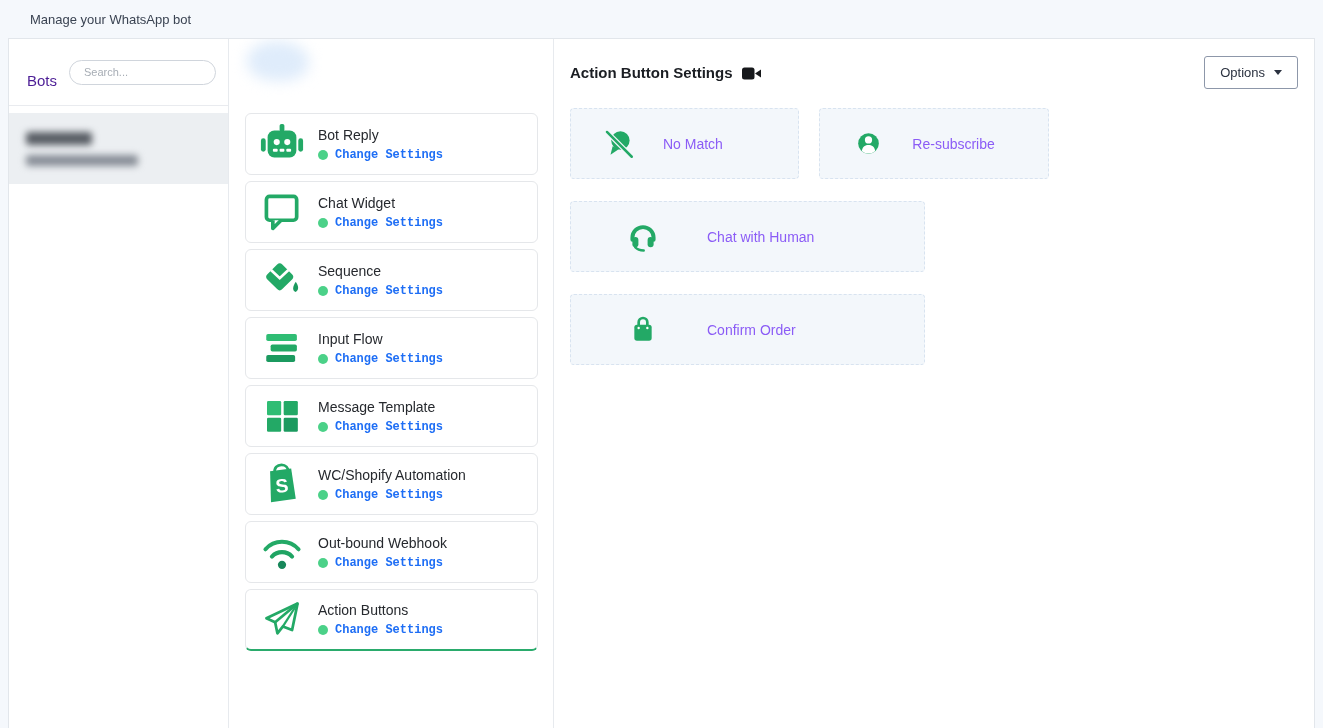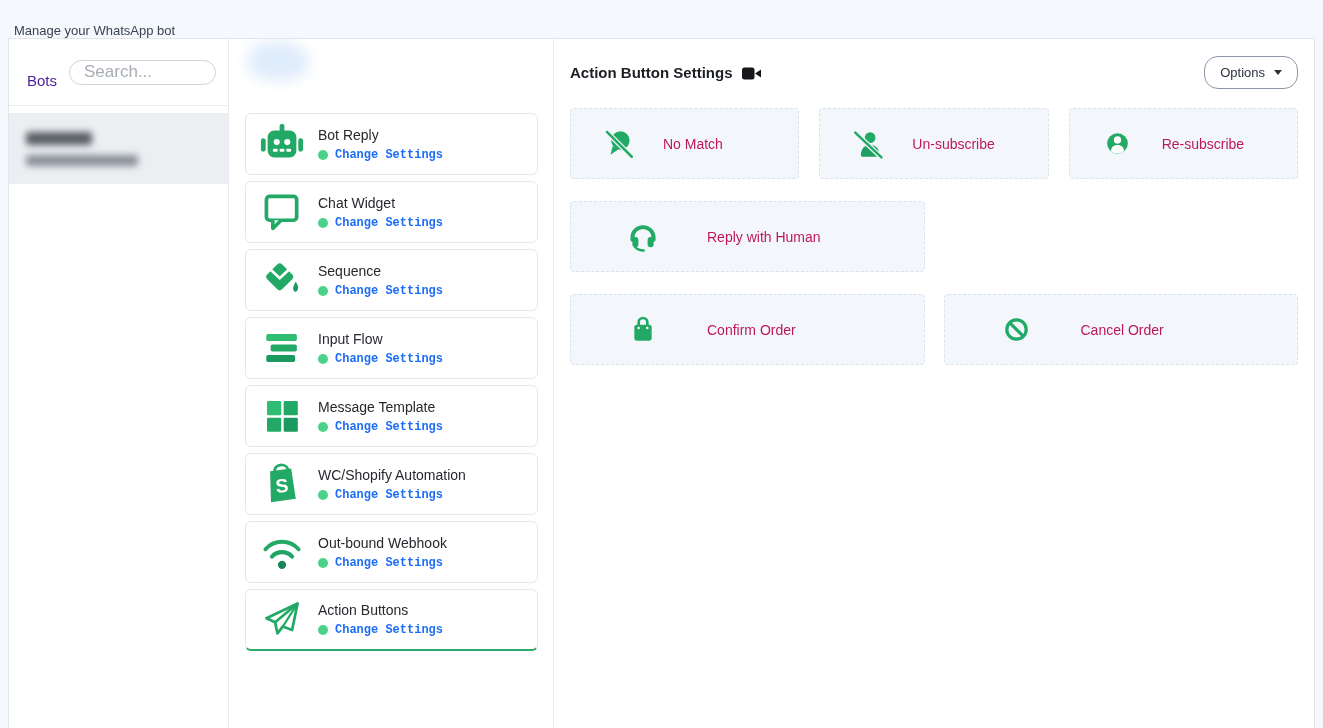--- a/index.html
+++ b/index.html
@@ -3,31 +3,31 @@
 <meta charset="utf-8">
 <style>
   * { margin:0; padding:0; box-sizing:border-box; }
   html,body { width:1323px; height:728px; overflow:hidden; }
   body {
     background:#f5f8fc;
     font-family:"Liberation Sans","DejaVu Sans",sans-serif;
     color:#26292e;
   }
   
-  .topbar { height:38px; display:flex; align-items:flex-end; padding-left:14px; }
+  .topbar { height:38px; display:flex; align-items:center; padding-left:14px;margin-left:16px; }
   .topbar-title { font-size:13px; color:#3a4352; }
 
   
   .main { margin:0 8px; height:690px; background:#fff; border:1px solid #e2e6eb; border-bottom:none; display:flex; }
 
   
   .sidebar { width:220px; border-right:1px solid #e7eaee; display:flex; flex-direction:column; flex-shrink:0; }
   .side-head { height:67px; border-bottom:1px solid #e9ebef; display:flex; align-items:center; padding:0 12px 0 18px; gap:12px; }
   .bots-label { font-size:15px; font-weight:normal; color:#4c1d95;margin-top:16px; }
-  .search-input { flex:1; min-width:0; height:25px; border:1px solid #d0d5dc; border-radius:17px; padding:0 14px; font-size:17px; color:#333; outline:none; font-family:inherit; background:#fff; }
+  .search-input { flex:1; min-width:0; height:25px; border:1px solid #d0d5dc; border-radius:17px; padding:0 14px; font-size:11px; color:#333; outline:none; font-family:inherit; background:#fff; }
   .search-input::placeholder { color:#a7adb5; }
   .bot-item { margin-top:7px; height:71px; background:#eceff2; display:flex; flex-direction:column; justify-content:center; padding-left:17px; gap:10px; cursor:pointer; }
   .blur-line-1 { width:66px; height:13px; background:#575c63; border-radius:3px; filter:blur(3.5px); }
   .blur-line-2 { width:112px; height:11px; background:#878d96; border-radius:3px; filter:blur(3.5px); }
 
   
   .middle { width:325px; border-right:1px solid #e7eaee; position:relative; flex-shrink:0; overflow:hidden; background:#fff; }
   .blob { position:absolute; top:2px; left:18px; width:62px; height:40px; background:#dfecfb; border-radius:55% 60% 50% 55%; filter:blur(7px); }
   .cards { position:absolute; top:74px; left:16px; right:15px; }
   .card { height:62px; margin-bottom:6px; border:1px solid #e5e7ea; border-radius:6px; background:#fff; display:flex; align-items:center; cursor:pointer; }
@@ -36,28 +36,28 @@
   .card-body { display:flex; flex-direction:column; gap:5px; }
   .card-title { font-size:14px; color:#26292e; }
   .cs-row { display:flex; align-items:center; gap:7px; }
   .dot { width:10px; height:10px; border-radius:50%; background:#4bd188; }
   .cs-link { font-size:12px; font-weight:bold; color:#1e6ef5; text-decoration:none; cursor:pointer;font-family:Liberation Mono, monospace; }
 
   
   .panel { flex:1; padding:0 16px; }
   .panel-head { padding-top:17px; display:flex; align-items:center; }
   .panel-title { font-size:15px; font-weight:bold; color:#1b1e23; display:flex; align-items:flex-end; gap:10px; }
-  .options-btn { margin-left:auto; display:inline-flex; align-items:center; gap:9px; padding:8px 15px; border:1px solid #8d97a9; border-radius:14px; background:#fff; font-size:13px; color:#2b3240; font-family:inherit; cursor:pointer; }
+  .options-btn { margin-left:auto; display:inline-flex; align-items:center; gap:9px; padding:8px 15px; border:1px solid #8d97a9; border-radius:3px; background:#fff; font-size:13px; color:#2b3240; font-family:inherit; cursor:pointer; }
   .caret-down { width:0; height:0; border-left:4px solid transparent; border-right:4px solid transparent; border-top:5px solid #2b3240; }
   .cols-3 { display:grid; grid-template-columns:repeat(3,1fr); gap:20px; margin-top:19px; }
   .cols-2 { display:grid; grid-template-columns:repeat(2,1fr); gap:19px; margin-top:22px; }
   .abtn { height:71px; background:#f3f7fb; border:1px dashed #d8e3f0; border-radius:4px; display:flex; align-items:center; cursor:pointer; }
   .cols-3 .abtn { padding-left:30px; gap:26px; }
   .cols-2 .abtn { padding-left:54px; gap:46px; }
-  .abtn-label { font-size:14px; color:#be185d; font-weight:500; }
+  .abtn-label { font-size:14px; color:#8b5cf6; font-weight:500; }
   .abtn-icon { display:flex; align-items:center; justify-content:center; width:36px; flex-shrink:0; }
 </style>
 </head>
 <body>
 
 <div class="topbar">
   <span class="topbar-title">Manage your WhatsApp bot</span>
 </div>
 
 <div class="main">
@@ -245,31 +245,20 @@
           <svg width="34" height="34" viewBox="0 0 48 48">
             <circle cx="26" cy="19" r="13" fill="#23a966"></circle>
             <path d="M15 27 L12 39 L24 31 Z" fill="#23a966"></path>
             <line x1="7" y1="7" x2="42" y2="42" stroke="#f3f7fb" stroke-width="7"></line>
             <line x1="7" y1="7" x2="42" y2="42" stroke="#23a966" stroke-width="3.5" stroke-linecap="round"></line>
           </svg>
         </span>
         <span class="abtn-label">No Match</span>
       </div>
 
-      <div class="abtn">
-        <span class="abtn-icon">
-          <svg width="34" height="34" viewBox="0 0 48 48">
-            <circle cx="27" cy="15" r="7.5" fill="#23a966"></circle>
-            <path d="M14 40 C14 30 19.5 25.5 27 25.5 C34.5 25.5 40 30 40 40 Q40 42 38 42 L16 42 Q14 42 14 40 Z" fill="#1fa061"></path>
-            <line x1="6" y1="8" x2="43" y2="43" stroke="#f3f7fb" stroke-width="7"></line>
-            <line x1="6" y1="8" x2="43" y2="43" stroke="#23a966" stroke-width="3.5" stroke-linecap="round"></line>
-          </svg>
-        </span>
-        <span class="abtn-label">Un-subscribe</span>
-      </div>
 
       <div class="abtn">
         <span class="abtn-icon">
           <svg width="31" height="31" viewBox="0 0 48 48">
             <circle cx="24" cy="24" r="16" fill="#23a966"></circle>
             <circle cx="24" cy="18.5" r="5.6" fill="#fff"></circle>
             <path d="M13.5 35.5 C15 28.5 19 26.3 24 26.3 C29 26.3 33 28.5 34.5 35.5 A 16 16 0 0 1 13.5 35.5 Z" fill="#fff"></path>
           </svg>
         </span>
         <span class="abtn-label">Re-subscribe</span>
@@ -281,46 +270,37 @@
 
       <div class="abtn">
         <span class="abtn-icon">
           <svg width="34" height="34" viewBox="0 0 48 48">
             <path d="M9 28 L9 25 A 15 15 0 0 1 39 25 L39 28" fill="none" stroke="#23a966" stroke-width="5.5" stroke-linecap="round"></path>
             <rect x="9" y="24" width="8.5" height="14.5" rx="4.2" fill="#23a966"></rect>
             <rect x="30.5" y="24" width="8.5" height="14.5" rx="4.2" fill="#23a966"></rect>
             <path d="M13 38.5 Q17 43 25 43" fill="none" stroke="#23a966" stroke-width="3.5" stroke-linecap="round"></path>
           </svg>
         </span>
-        <span class="abtn-label">Reply with Human</span>
+        <span class="abtn-label">Chat with Human</span>
       </div>
 
 
     </div>
 
     <div class="cols-2">
 
       <div class="abtn">
         <span class="abtn-icon">
           <svg width="32" height="32" viewBox="0 0 48 48">
             <path d="M17.5 17 L17.5 12.5 A 6.5 6.5 0 0 1 30.5 12.5 L30.5 17" fill="none" stroke="#23a966" stroke-width="4"></path>
             <rect x="11" y="16" width="26" height="24" rx="4" fill="#23a966"></rect>
             <circle cx="17.5" cy="21" r="1.8" fill="#fff"></circle>
               <circle cx="30.5" cy="21" r="1.8" fill="#fff"></circle>
           </svg>
         </span>
         <span class="abtn-label">Confirm Order</span>
       </div>
 
-      <div class="abtn">
-        <span class="abtn-icon">
-          <svg width="31" height="31" viewBox="0 0 48 48">
-            <circle cx="24" cy="24" r="15" fill="none" stroke="#23a966" stroke-width="5"></circle>
-            <line x1="14" y1="14" x2="34" y2="34" stroke="#23a966" stroke-width="5"></line>
-          </svg>
-        </span>
-        <span class="abtn-label">Cancel Order</span>
-      </div>
 
     </div>
 
   </div>
 </div>
 
 </body></html>

